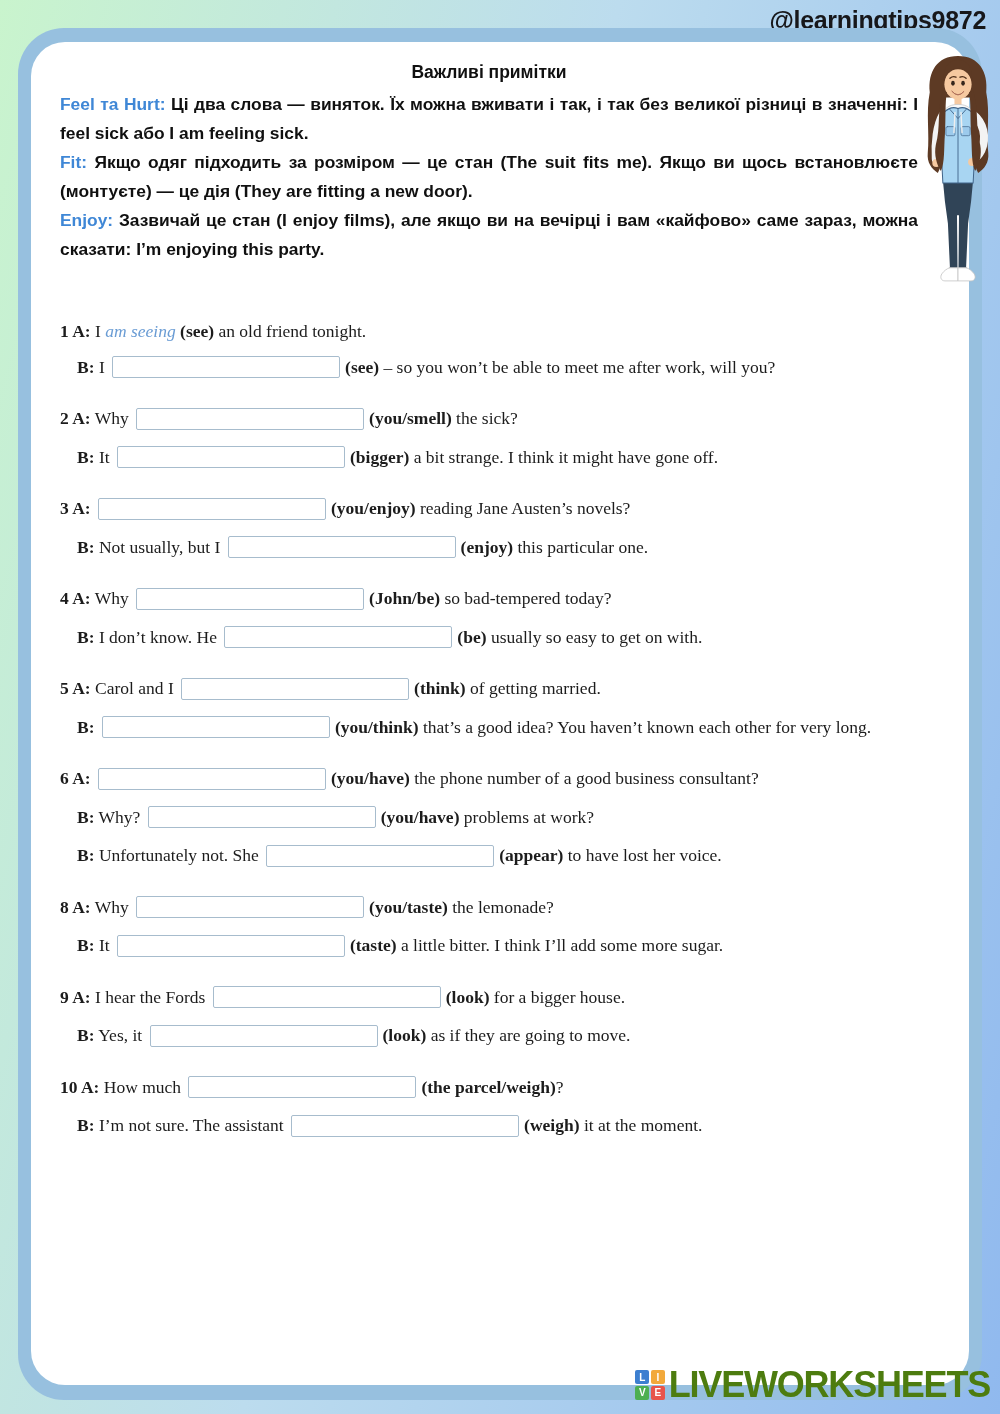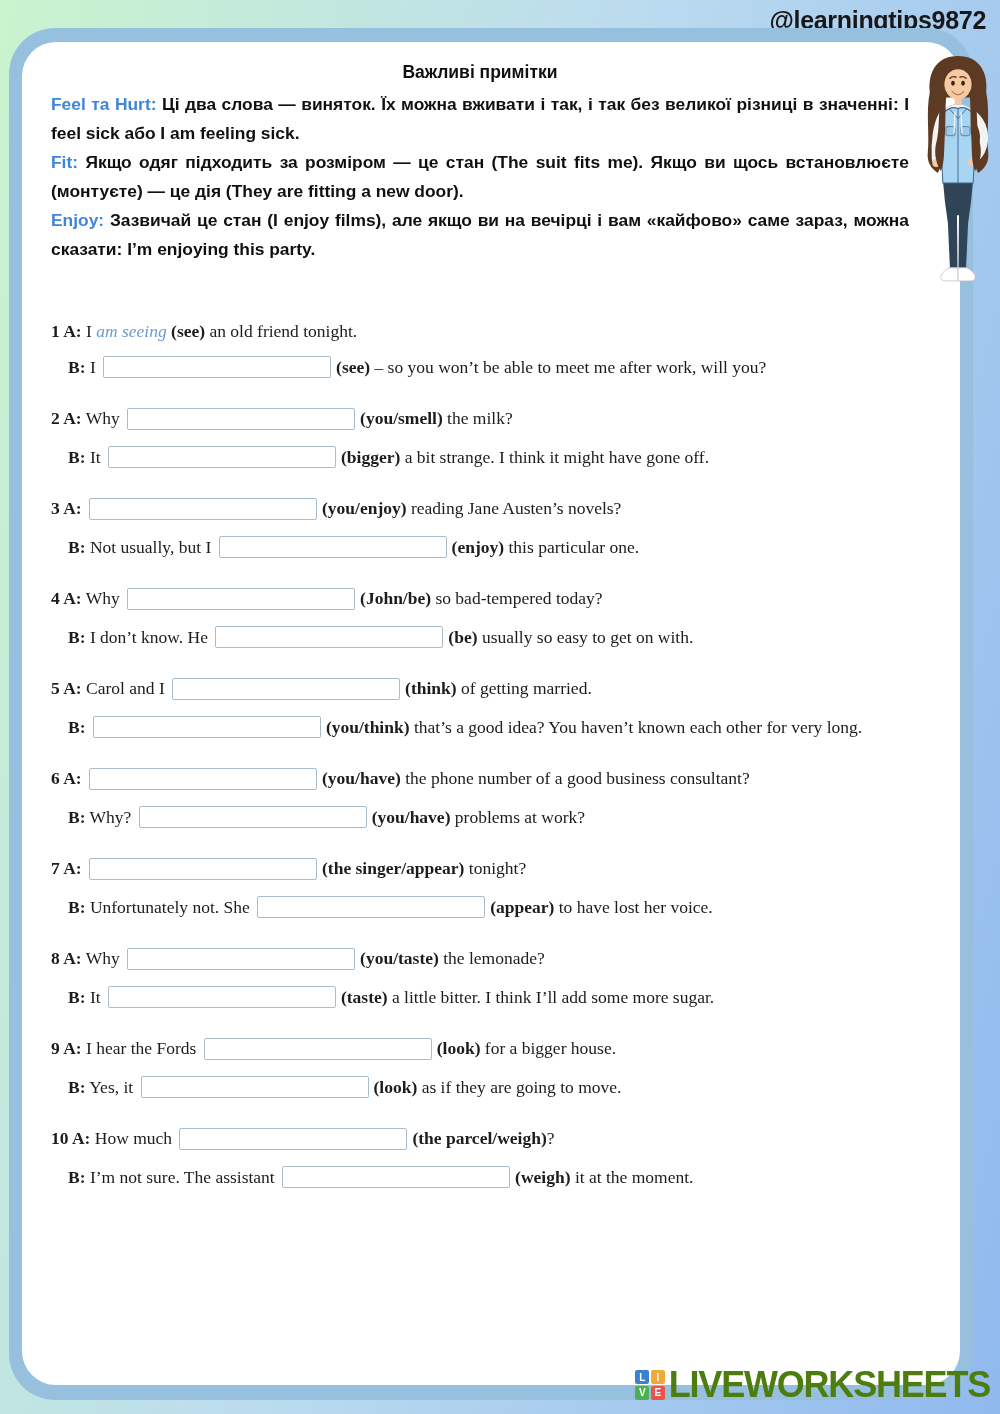--- a/index.html
+++ b/index.html
@@ -8,21 +8,21 @@
     position:relative;
     overflow:hidden;
     font-family:"Liberation Sans", sans-serif;
     background:linear-gradient(105deg,#c9f4cd 0%,#bcdcee 45%,#90b9ee 100%);
   }
   .handle {
     position:absolute; top:6px; right:14px;
     font-size:25px; font-weight:bold; color:#17171a; letter-spacing:-0.3px;
   }
   .frame {
-    position:absolute; left:9px; top:28px; width:964px; height:1372px;
+    position:absolute; left:18px; top:28px; width:964px; height:1372px;
     background:#97c0df; border-radius:46px;
   }
   .card {
     position:absolute; left:13px; top:14px; right:13px; bottom:15px;
     background:#ffffff; border-radius:34px;
   }
   .content { padding:20px 20px 0 29px; }
   .notes { width:858px; color:#101010; }
   .notes-title {
     text-align:center; font-weight:bold; font-size:17.5px; margin-bottom:7px;
@@ -80,31 +80,30 @@
             <p class="note"><span class="kw">Feel та Hurt:</span><span> Ці два слова — виняток. Їх можна вживати і так, і так без великої різниці в значенні: I feel sick або I am feeling sick.</span></p>
             <p class="note"><span class="kw">Fit:</span><span> Якщо одяг підходить за розміром — це стан (The suit fits me). Якщо ви щось встановлюєте (монтуєте) — це дія (They are fitting a new door).</span></p>
             <p class="note"><span class="kw">Enjoy:</span><span> Зазвичай це стан (I enjoy films), але якщо ви на вечірці і вам «кайфово» саме зараз, можна сказати: I’m enjoying this party.</span></p>
           </div>
       </div>
 
       <div class="exercise">
         <div class="lines">
             <div class="line a"><span class="bold">1 A:</span><span class="plain"> I </span><span class="answer">am seeing</span><span class="plain"> </span><span class="bold">(see)</span><span class="plain"> an old friend tonight.</span></div>
             <div class="line b"><span class="bold">B:</span><span class="plain"> I </span><input type="text" class="blank" style=""><span class="bold">(see)</span><span class="plain"> – so you won’t be able to meet me after work, will you?</span></div>
-            <div class="line a"><span class="bold">2 A:</span><span class="plain"> Why </span><input type="text" class="blank" style=""><span class="bold">(you/smell)</span><span class="plain"> the milk?</span></div>
+            <div class="line a"><span class="bold">2 A:</span><span class="plain"> Why </span><input type="text" class="blank" style=""><span class="bold">(you/smell)</span><span class="plain"> the sick?</span></div>
             <div class="line b"><span class="bold">B:</span><span class="plain"> It </span><input type="text" class="blank" style=""><span class="bold">(bigger)</span><span class="plain"> a bit strange. I think it might have gone off.</span></div>
             <div class="line a"><span class="bold">3 A:</span><span class="plain"> </span><input type="text" class="blank" style=""><span class="bold">(you/enjoy)</span><span class="plain"> reading Jane Austen’s novels?</span></div>
             <div class="line b"><span class="bold">B:</span><span class="plain"> Not usually, but I </span><input type="text" class="blank" style=""><span class="bold">(enjoy)</span><span class="plain"> this particular one.</span></div>
             <div class="line a"><span class="bold">4 A:</span><span class="plain"> Why </span><input type="text" class="blank" style=""><span class="bold">(John/be)</span><span class="plain"> so bad-tempered today?</span></div>
             <div class="line b"><span class="bold">B:</span><span class="plain"> I don’t know. He </span><input type="text" class="blank" style=""><span class="bold">(be)</span><span class="plain"> usually so easy to get on with.</span></div>
             <div class="line a"><span class="bold">5 A:</span><span class="plain"> Carol and I </span><input type="text" class="blank" style=""><span class="bold">(think)</span><span class="plain"> of getting married.</span></div>
             <div class="line b"><span class="bold">B:</span><span class="plain"> </span><input type="text" class="blank" style=""><span class="bold">(you/think)</span><span class="plain"> that’s a good idea? You haven’t known each other for very long.</span></div>
             <div class="line a"><span class="bold">6 A:</span><span class="plain"> </span><input type="text" class="blank" style=""><span class="bold">(you/have)</span><span class="plain"> the phone number of a good business consultant?</span></div>
             <div class="line b"><span class="bold">B:</span><span class="plain"> Why? </span><input type="text" class="blank" style=""><span class="bold">(you/have)</span><span class="plain"> problems at work?</span></div>
-            <div class="line a"><span class="bold">7 A:</span><span class="plain"> </span><input type="text" class="blank" style=""><span class="bold">(the singer/appear)</span><span class="plain"> tonight?</span></div>
             <div class="line b"><span class="bold">B:</span><span class="plain"> Unfortunately not. She </span><input type="text" class="blank" style=""><span class="bold">(appear)</span><span class="plain"> to have lost her voice.</span></div>
             <div class="line a"><span class="bold">8 A:</span><span class="plain"> Why </span><input type="text" class="blank" style=""><span class="bold">(you/taste)</span><span class="plain"> the lemonade?</span></div>
             <div class="line b"><span class="bold">B:</span><span class="plain"> It </span><input type="text" class="blank" style=""><span class="bold">(taste)</span><span class="plain"> a little bitter. I think I’ll add some more sugar.</span></div>
             <div class="line a"><span class="bold">9 A:</span><span class="plain"> I hear the Fords </span><input type="text" class="blank" style=""><span class="bold">(look)</span><span class="plain"> for a bigger house.</span></div>
             <div class="line b"><span class="bold">B:</span><span class="plain"> Yes, it </span><input type="text" class="blank" style=""><span class="bold">(look)</span><span class="plain"> as if they are going to move.</span></div>
             <div class="line a"><span class="bold">10 A:</span><span class="plain"> How much </span><input type="text" class="blank" style=""><span class="bold">(the parcel/weigh)</span><span class="plain">?</span></div>
             <div class="line b"><span class="bold">B:</span><span class="plain"> I’m not sure. The assistant </span><input type="text" class="blank" style=""><span class="bold">(weigh)</span><span class="plain"> it at the moment.</span></div>
           </div>
       </div>
 

